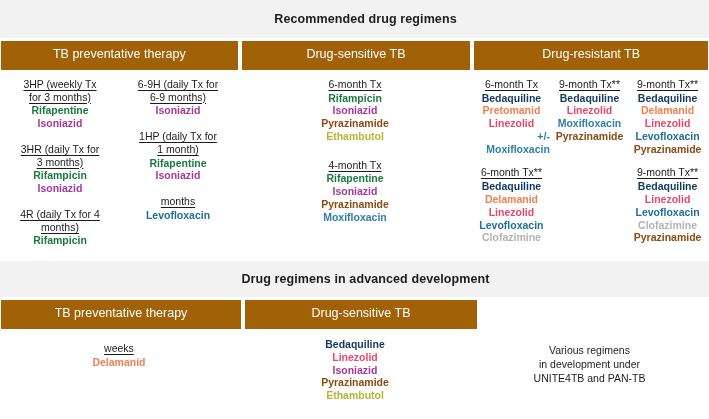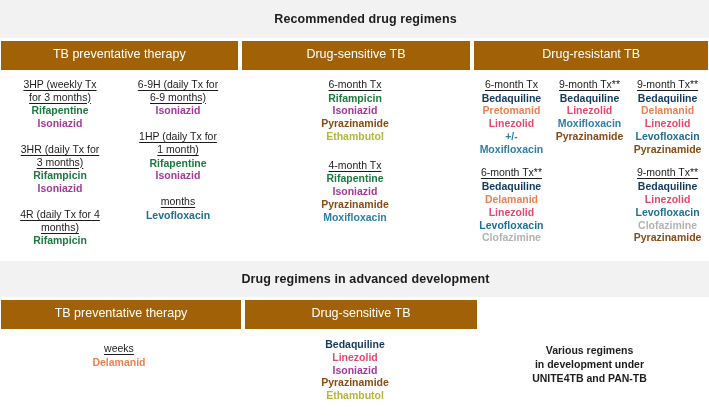--- a/index.html
+++ b/index.html
@@ -82,21 +82,20 @@
   }
   .drug {
     font-size: 10.5px;
     font-weight: bold;
     line-height: 1.22;
   }
   .plain {
     font-size: 10.5px;
     color: #1c1c1c;
     line-height: 1.35;
-    font-weight: bold;
   }
   .gap-md { height: 12px; }
   .pad-t9 { padding-top: 9px; }
   .pad-t14 { padding-top: 14px; }
 
   .dr-subcols {
     display: flex;
     justify-content: space-between;
   }
   .dr-sub { width: 33%; }
@@ -182,21 +181,21 @@
     </div>
 
     <div class="col-body cw3 pad-t9">
       <div class="dr-subcols" id="dr-row1">
           <div class="dr-sub">
             <div class="regimen">
               <div class="regimen-title">6-month Tx</div>
               <div class="drug" style="color: rgb(19, 57, 94);">Bedaquiline</div>
               <div class="drug" style="color: rgb(240, 128, 80);">Pretomanid</div>
               <div class="drug" style="color: rgb(232, 72, 107);">Linezolid</div>
-              <div class="drug" style="color: rgb(46, 127, 168);">+/- Moxifloxacin</div>
+              <div class="drug" style="color: rgb(46, 127, 168); text-align: right;">+/- Moxifloxacin</div>
             </div>
           </div>
           <div class="dr-sub">
             <div class="regimen">
               <div class="regimen-title">9-month Tx**</div>
               <div class="drug" style="color: rgb(19, 57, 94);">Bedaquiline</div>
               <div class="drug" style="color: rgb(232, 72, 107);">Linezolid</div>
               <div class="drug" style="color: rgb(46, 127, 168);">Moxifloxacin</div>
               <div class="drug" style="color: rgb(138, 75, 19);">Pyrazinamide</div>
             </div>

